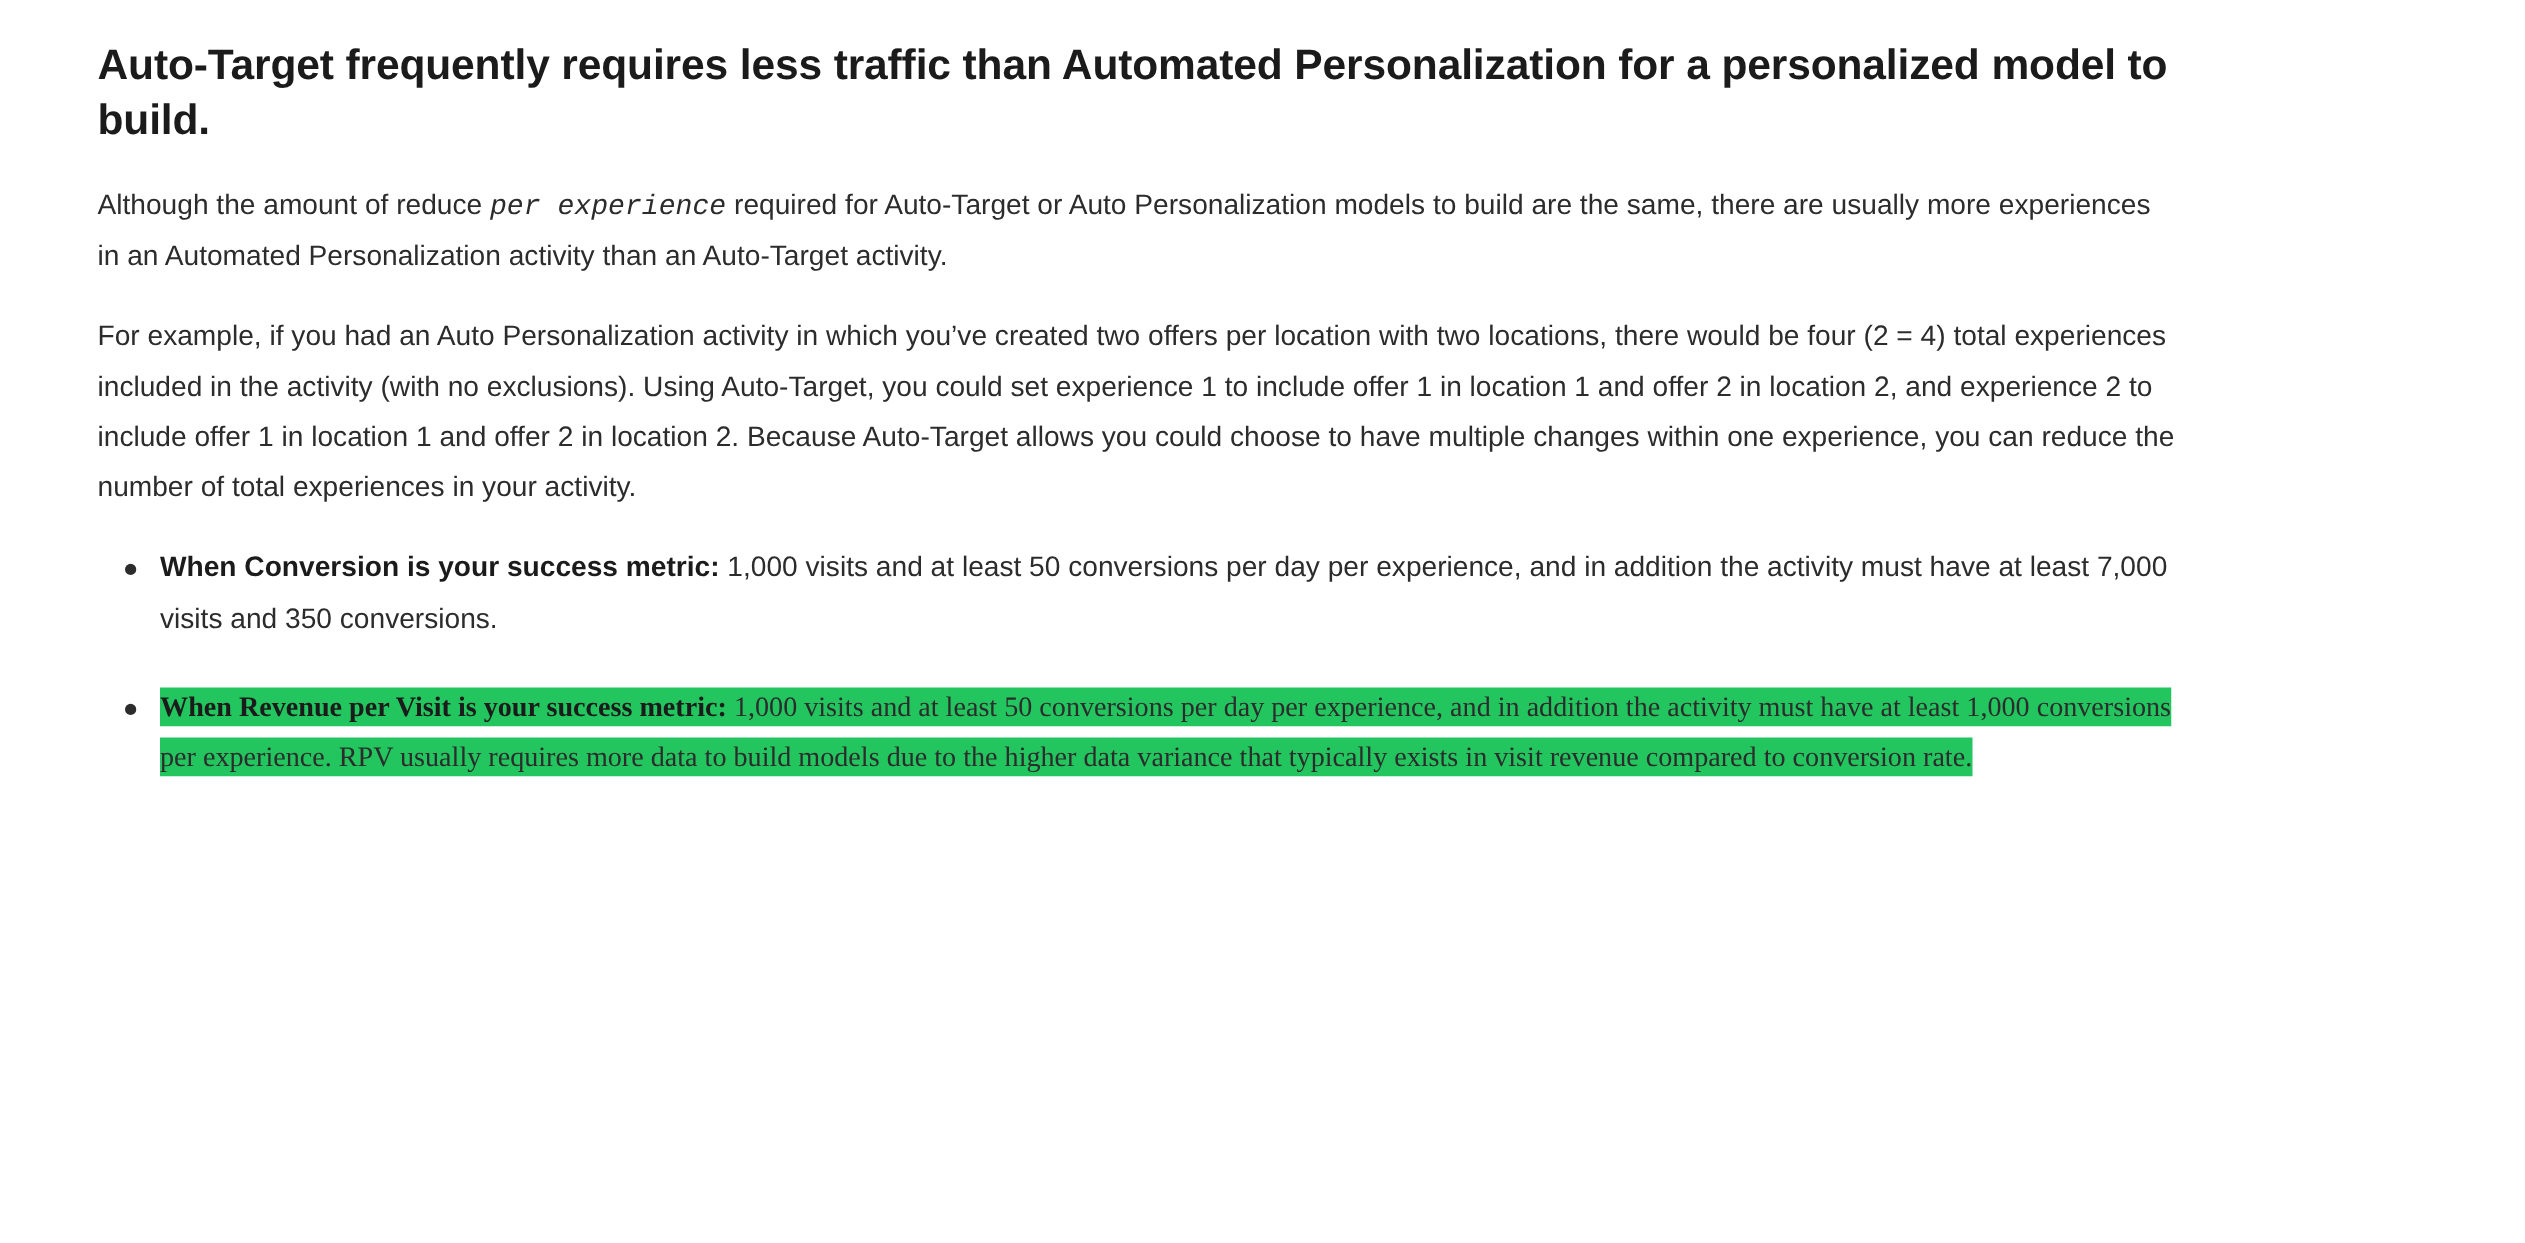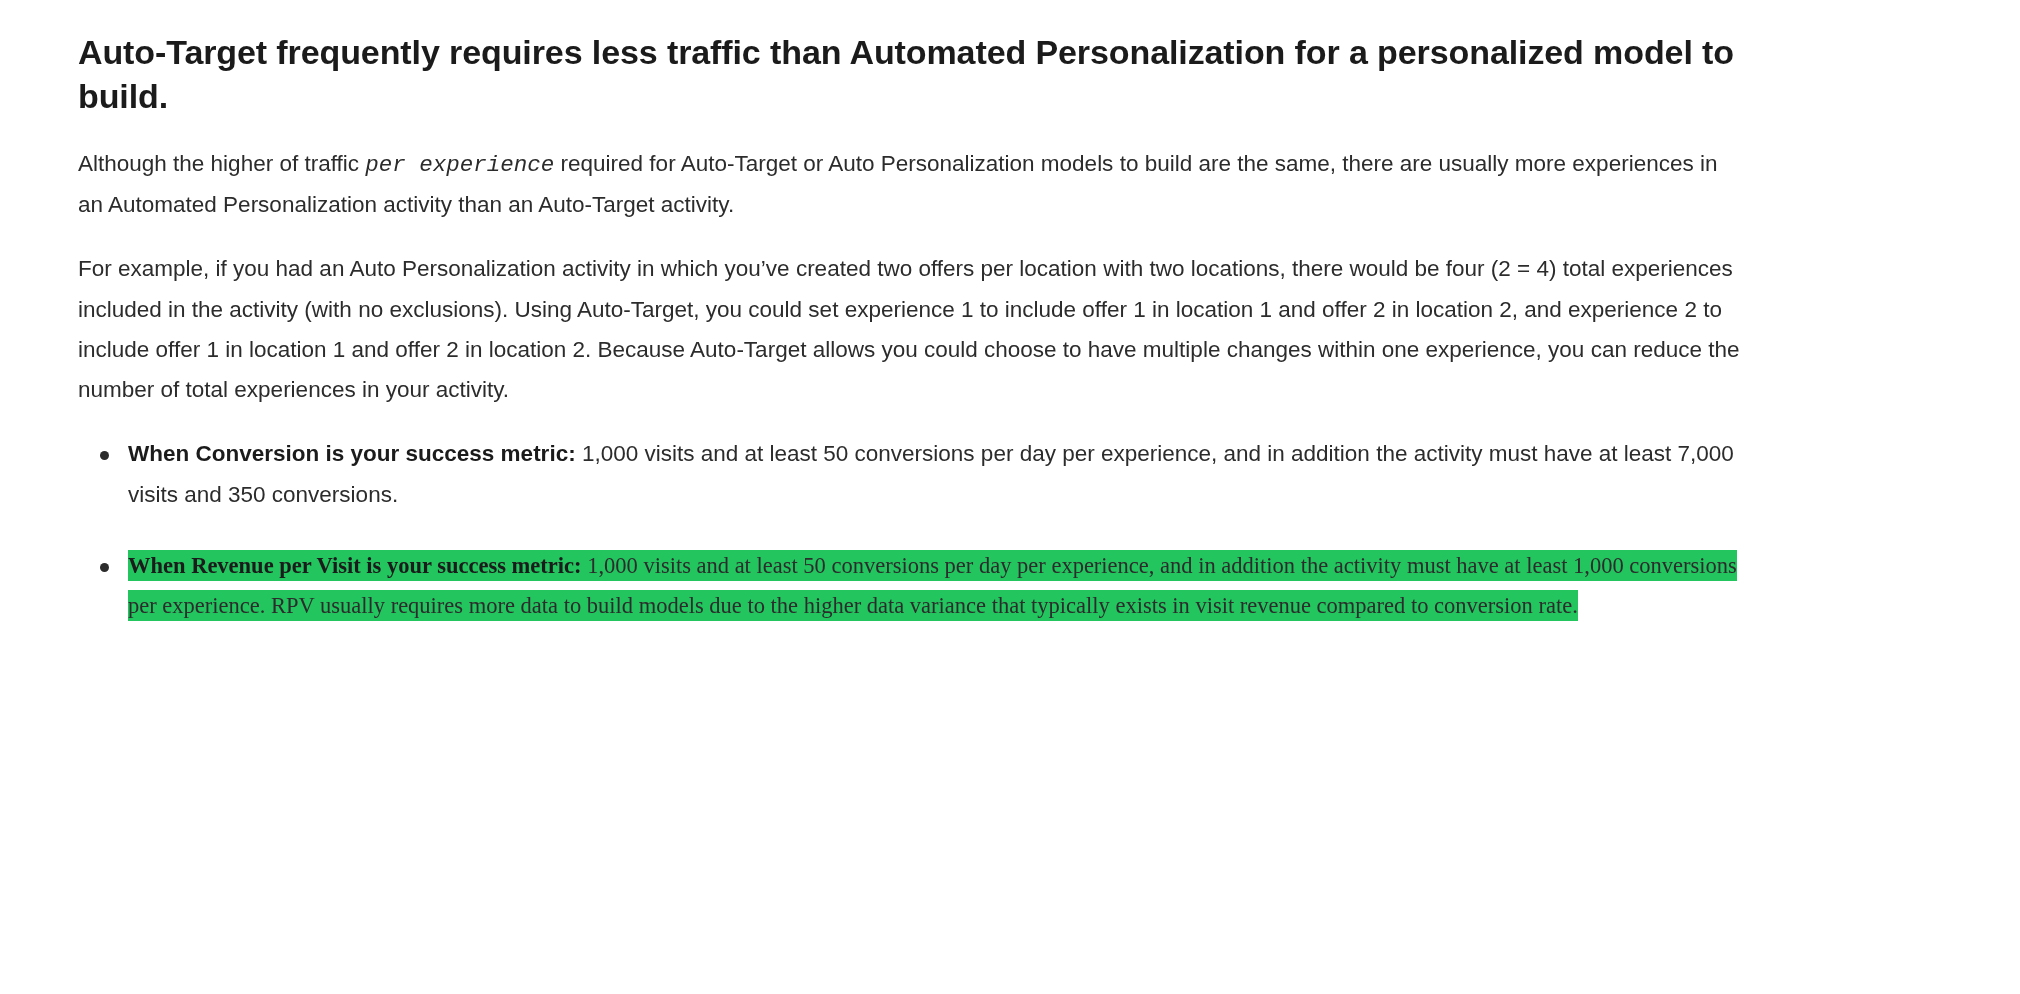--- a/index.html
+++ b/index.html
@@ -82,21 +82,21 @@
     max-width: 1812px;
   }
 </style>
 </head>
 <body>
 
 <div class="page">
 
   <h1 class="doc-title">Auto-Target frequently requires less traffic than Automated Personalization for a personalized model to build.</h1>
 
-  <p class="body-text"><span>Although the higher of traffic </span><em>per experience</em><span> required for Auto-Target or Auto Personalization models to build are the same, there are usually more experiences in an Automated Personalization activity than an Auto-Target activity.</span></p>
+  <p class="body-text"><span>Although the amount of reduce </span><em>per experience</em><span> required for Auto-Target or Auto Personalization models to build are the same, there are usually more experiences in an Automated Personalization activity than an Auto-Target activity.</span></p>
 
   <p class="body-text">For example, if you had an Auto Personalization activity in which you’ve created two offers per location with two locations, there would be four (2 = 4) total experiences included in the activity (with no exclusions). Using Auto-Target, you could set experience 1 to include offer 1 in location 1 and offer 2 in location 2, and experience 2 to include offer 1 in location 1 and offer 2 in location 2. Because Auto-Target allows you could choose to have multiple changes within one experience, you can reduce the number of total experiences in your activity.</p>
 
 
   <ul class="rules-list">
     <li>
       <span class="lead-in">When Conversion is your success metric:</span><span> 1,000 visits and at least 50 conversions per day per experience, and in addition the activity must have at least 7,000 visits and 350 conversions.</span>
     </li>
     <li class="li-rpv">
       <span class="hl"><span class="lead-in">When Revenue per Visit is your success metric:</span><span> 1,000 visits and at least 50 conversions per day per experience, and in addition the activity must have at least 1,000 conversions per experience. RPV usually requires more data to build models due to the higher data variance that typically exists in visit revenue compared to conversion rate.</span></span>

